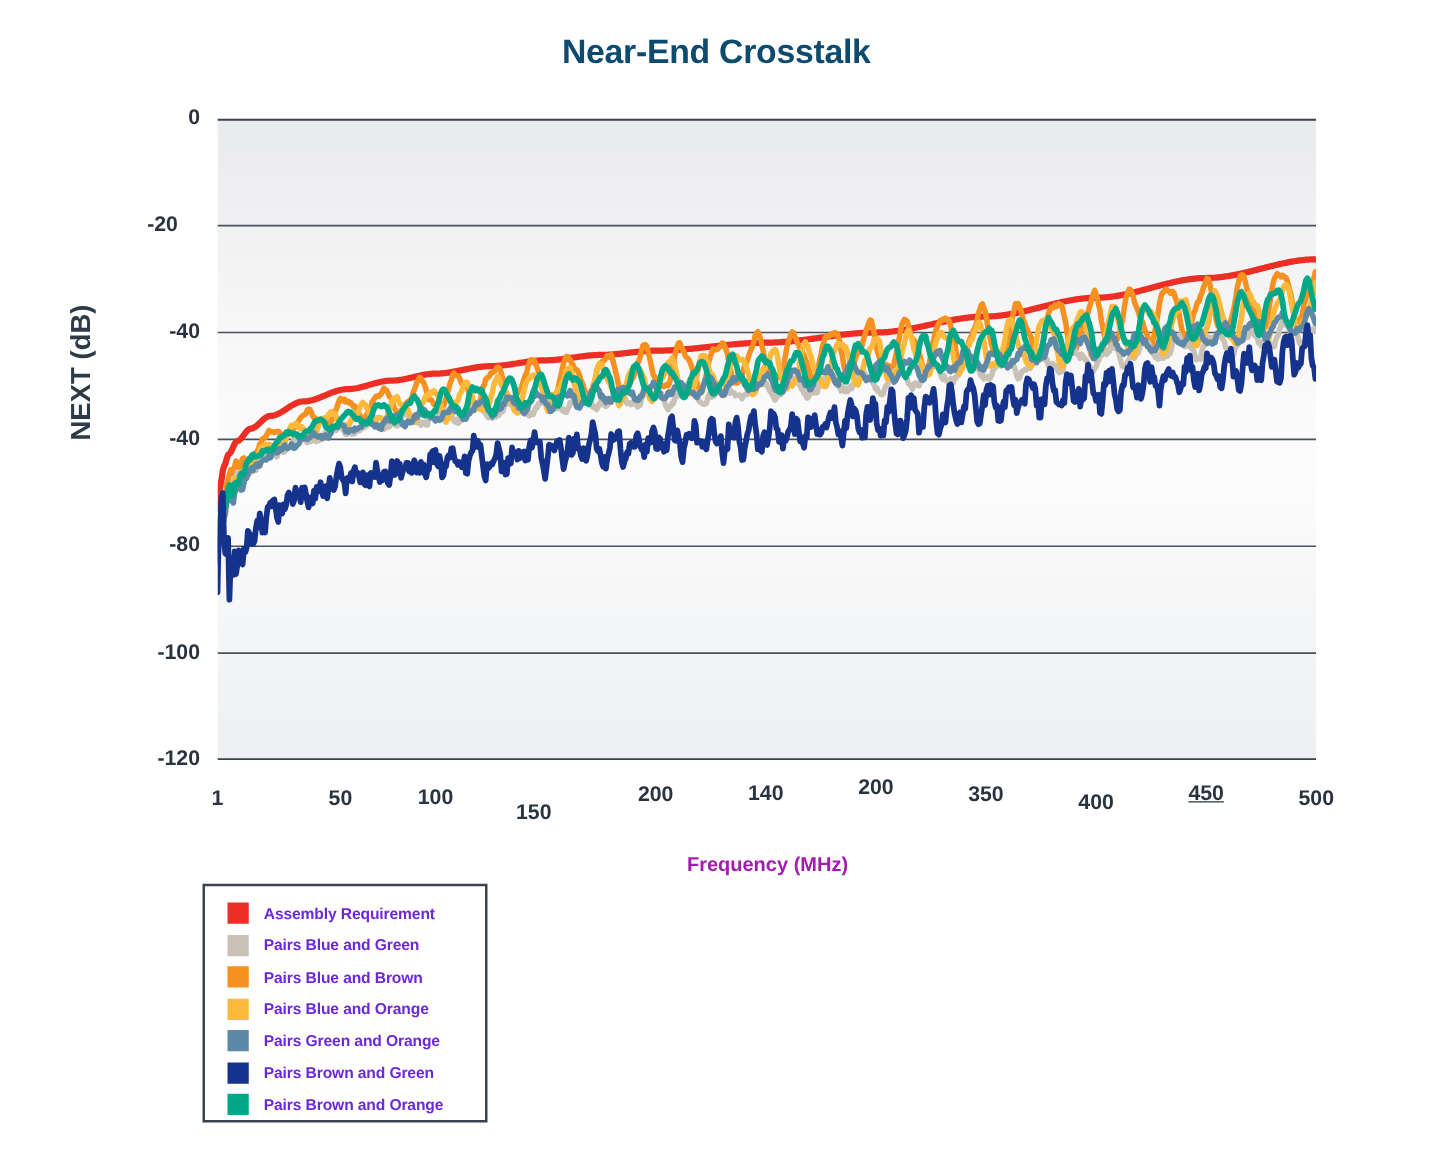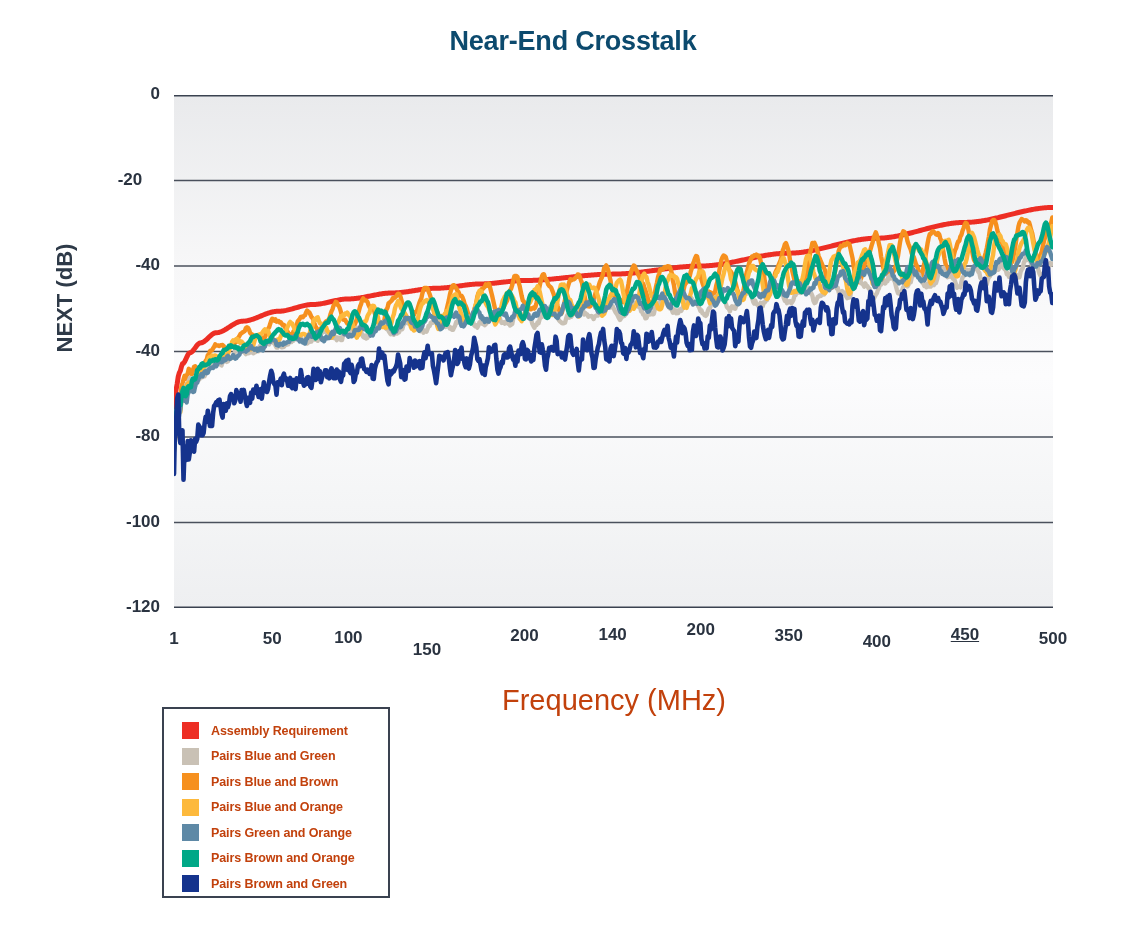--- a/index.html
+++ b/index.html
@@ -44,23 +44,23 @@
     transform: rotate(-90deg);
     transform-origin: center center;
     letter-spacing: 0px;
   }
   .x-axis-title {
     position: absolute;
     left: 174px;
     top: 684px;
     width: 880px;
     text-align: center;
-    font-size: 29px;
-    font-weight: normal;
-    color: #c2410c;
+    font-size: 16px;
+    font-weight: bold;
+    color: #a21caf;
   }
   .y-tick-label {
     position: absolute;
     right: 0;
     width: 60px;
     text-align: right;
     font-size: 17px;
     font-weight: bold;
     color: #2a3340;
   }
@@ -105,21 +105,21 @@
   }
   .legend-swatch {
     width: 17px;
     height: 17px;
     flex: 0 0 17px;
     margin-right: 12px;
   }
   .legend-label {
     font-size: 12.5px;
     font-weight: bold;
-    color: #c2410c;
+    color: #6d28d9;
     white-space: nowrap;
     letter-spacing: -0.1px;
   }
   svg { display: block; }
 </style>
 </head>
 <body>
 
 <div id="chart-root">
 
@@ -204,22 +204,22 @@
       </div>
       <div class="legend-item">
         <span class="legend-swatch" style="background: rgb(253, 185, 60);"></span>
         <span class="legend-label">Pairs Blue and Orange</span>
       </div>
       <div class="legend-item">
         <span class="legend-swatch" style="background: rgb(94, 137, 166);"></span>
         <span class="legend-label">Pairs Green and Orange</span>
       </div>
       <div class="legend-item">
+        <span class="legend-swatch" style="background: rgb(21, 51, 141);"></span>
+        <span class="legend-label">Pairs Brown and Green</span>
+      </div>
+      <div class="legend-item">
         <span class="legend-swatch" style="background: rgb(0, 168, 135);"></span>
         <span class="legend-label">Pairs Brown and Orange</span>
       </div>
-      <div class="legend-item">
-        <span class="legend-swatch" style="background: rgb(21, 51, 141);"></span>
-        <span class="legend-label">Pairs Brown and Green</span>
-      </div>
     </div>
 
 </div>
 
 </body></html>

